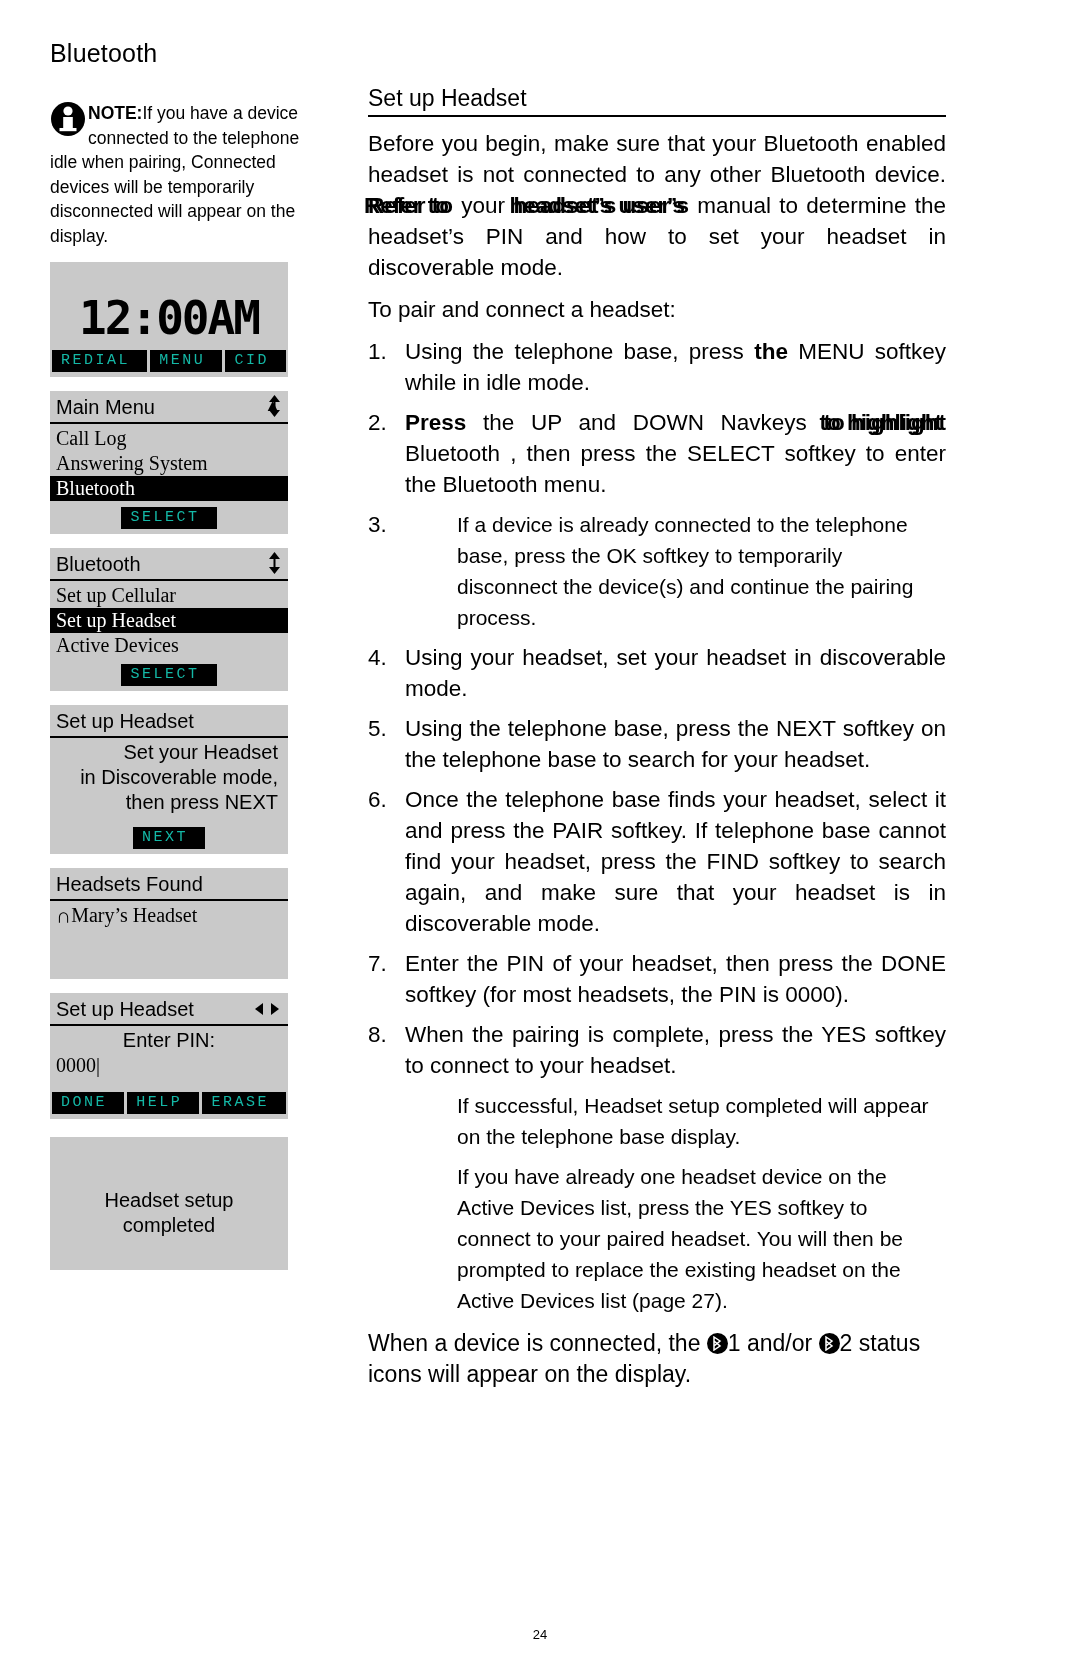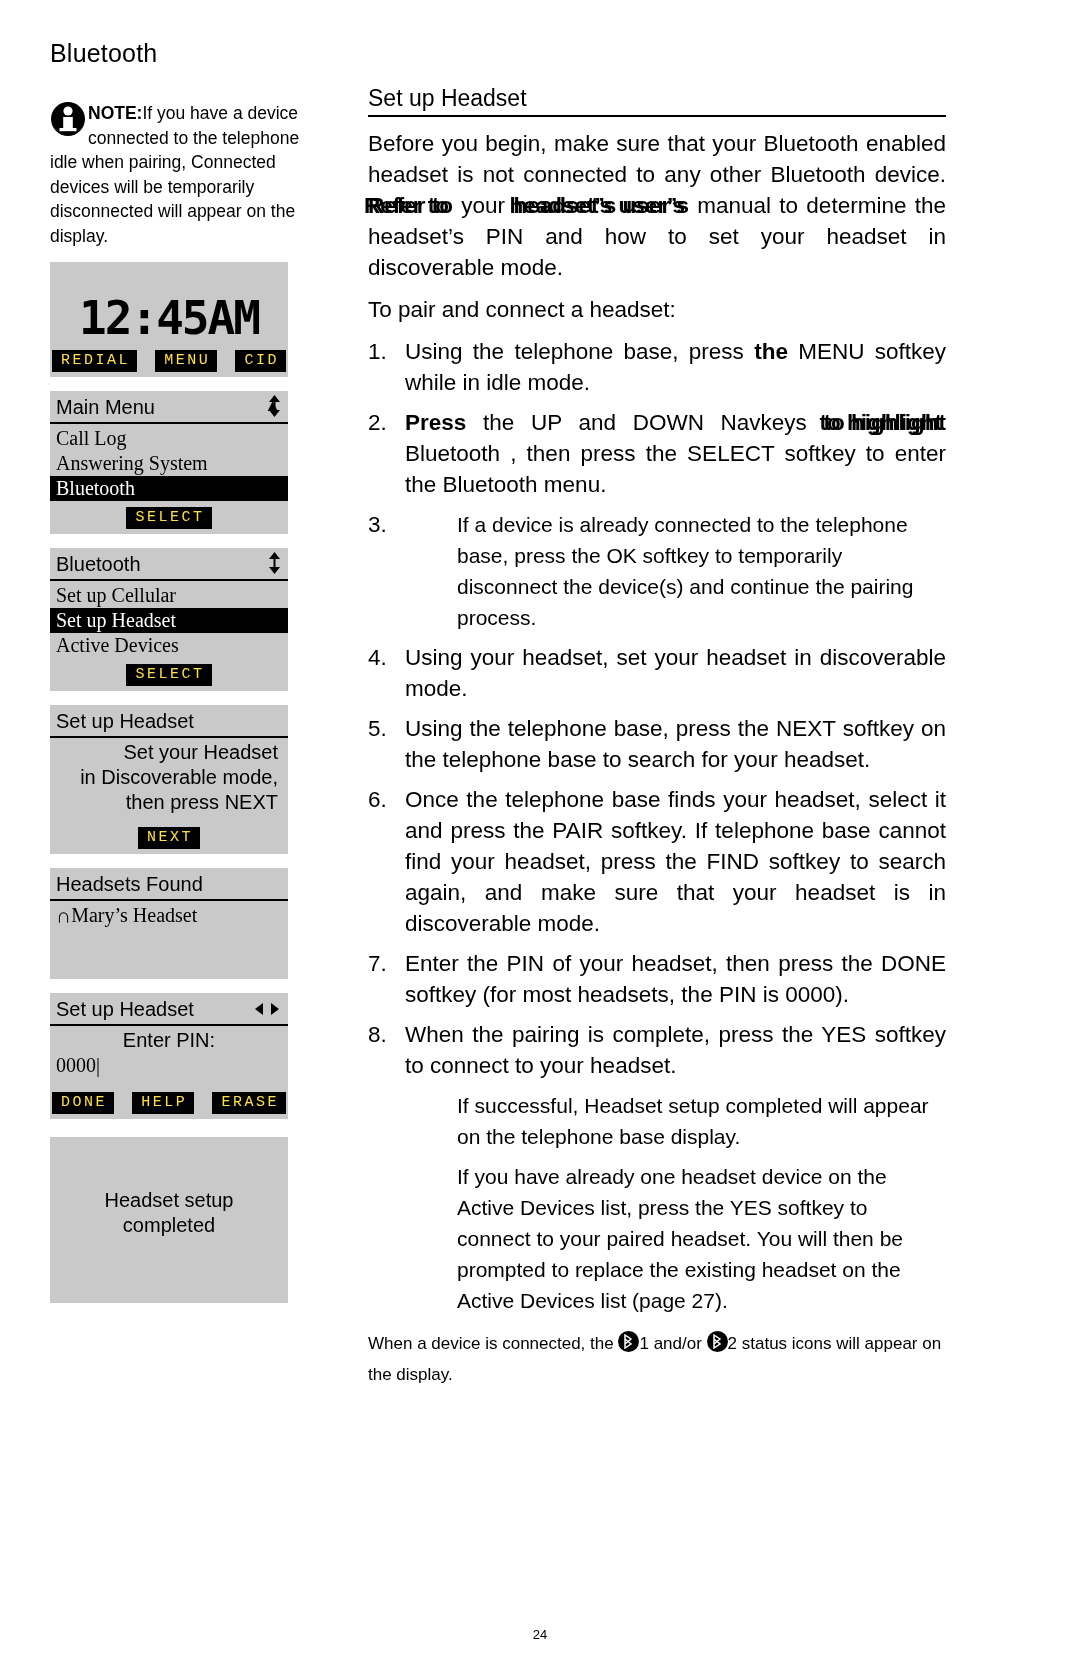--- a/index.html
+++ b/index.html
@@ -31,23 +31,23 @@
   }
   .lcd-body{padding:2px 6px 0 6px;font-size:20px;line-height:25px;}
   .lcd-row{white-space:nowrap;font-family:Liberation Serif, serif;}
   .lcd-row.sel{background:#000;color:#fff;margin:0 -6px;padding:0 6px;}
   .lcd-center{text-align:center;}
   .lcd-right{text-align:right;}
 
   .softkeys{display:flex;justify-content:space-between;padding:6px 2px 5px 2px;}
   .softkeys.one{justify-content:center;}
   .skey{
-    background:#000;color:#fde047;font-family:"Liberation Mono", monospace;
+    background:#000;color:#14b8a6;font-family:"Liberation Mono", monospace;
     font-size:15px;letter-spacing:2.5px;line-height:18px;
-    padding:2px 7px 2px 9px;text-align:center;
+    padding:2px 17px 2px 9px;text-align:center;
   }
 
   .arrows{position:absolute;right:7px;top:3px;font-size:17px;line-height:24px;}
 
   .dotclock{
     text-align:center;font-family:"DejaVu Sans Mono", monospace;
     font-weight:bold;font-size:46px;line-height:52px;letter-spacing:-2px;
     padding-top:30px;
   }
 
@@ -69,21 +69,21 @@
   ol.steps>li{
     position:relative;padding-left:37px;font-size:22.5px;line-height:31px;
     margin-top:9px;text-align:justify;
   }
   ol.steps>li>.num{position:absolute;left:0;top:0;width:33px;text-align:left;}
   .sub{
     margin-top:9px;margin-left:38px;font-size:21px;line-height:31px;text-align:left;
   }
   li .sub{margin-left:52px;}
 
-  .tailpara{font-size:17px;line-height:31px;margin-top:12px;text-align:left;}
+  .tailpara{font-size:23px;line-height:31px;margin-top:12px;text-align:left;}
 
   .bt-badge{
     display:inline-block;width:21px;height:21px;border-radius:50%;
     background:#000;vertical-align:-3px;position:relative;
   }
   .bt-badge svg{position:absolute;left:5px;top:3px;}
 
   .page-num{
     position:absolute;left:0;right:0;bottom:27px;text-align:center;
     font-size:13px;
@@ -104,21 +104,21 @@
         <circle cx="18" cy="18" r="17" fill="#000"></circle>
         <circle cx="18" cy="10" r="4.6" fill="#fff"></circle>
         <rect x="13.2" y="16" width="9.6" height="13" fill="#fff"></rect>
         <rect x="9.5" y="27" width="17" height="3.2" fill="#fff"></rect>
       </svg>
       <span class="note-text"><span class="b">NOTE:</span><span>If you have a device connected to the telephone idle when pairing, Connected devices will be temporarily disconnected will appear on the display.</span></span>
       <div style="clear:both"></div>
     </div>
 
     <div class="lcd">
-      <div class="dotclock">12:45AM</div>
+      <div class="dotclock">12:00AM</div>
       <div class="softkeys">
         <div class="skey">REDIAL</div>
         <div class="skey">MENU</div>
         <div class="skey">CID</div>
       </div>
     </div>
 
     <div class="lcd">
       <div class="lcd-title">
         <span>Main Menu</span>
@@ -195,21 +195,21 @@
       </div>
       <div class="softkeys" style="padding-top:14px">
         <div class="skey">DONE</div>
         <div class="skey">HELP</div>
         <div class="skey">ERASE</div>
       </div>
     </div>
 
     <div class="lcd-spacer"></div>
 
-    <div class="lcd" style="height:166px;margin-top:6px">
+    <div class="lcd" style="height:133px;margin-top:6px">
       <div class="lcd-body lcd-center" style="padding-top:51px">
         <div>Headset setup</div>
         <div>completed</div>
       </div>
     </div>
 
   </div>
 
   <div class="right-col">
 

